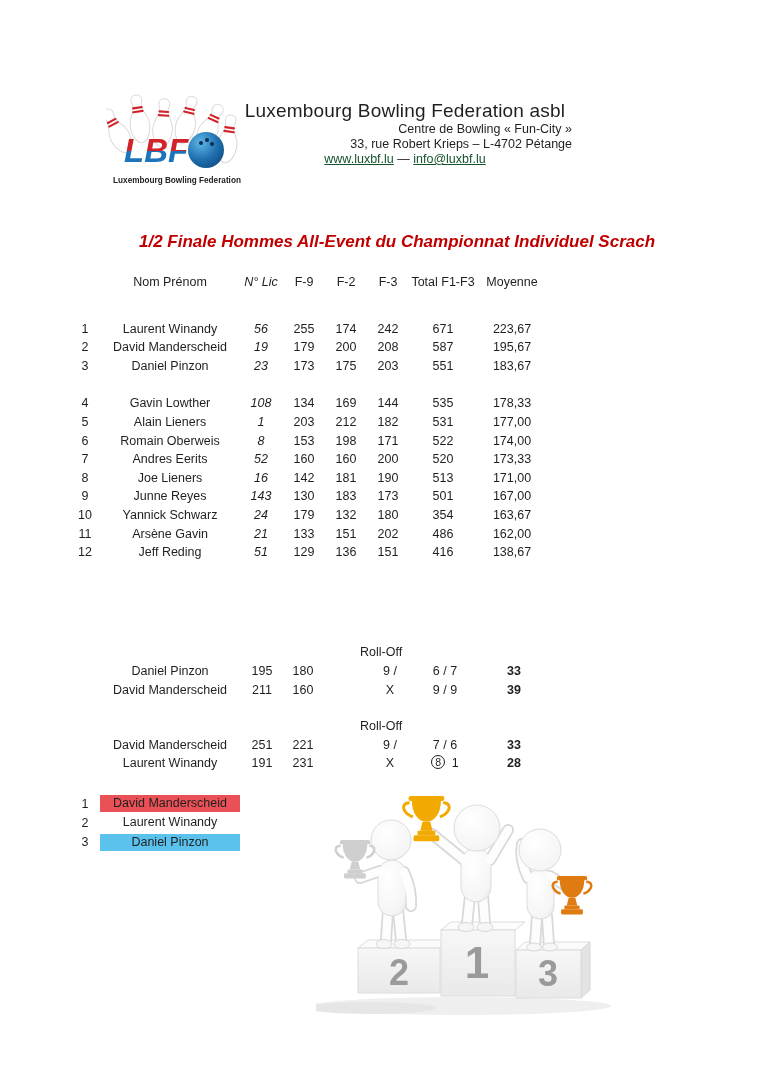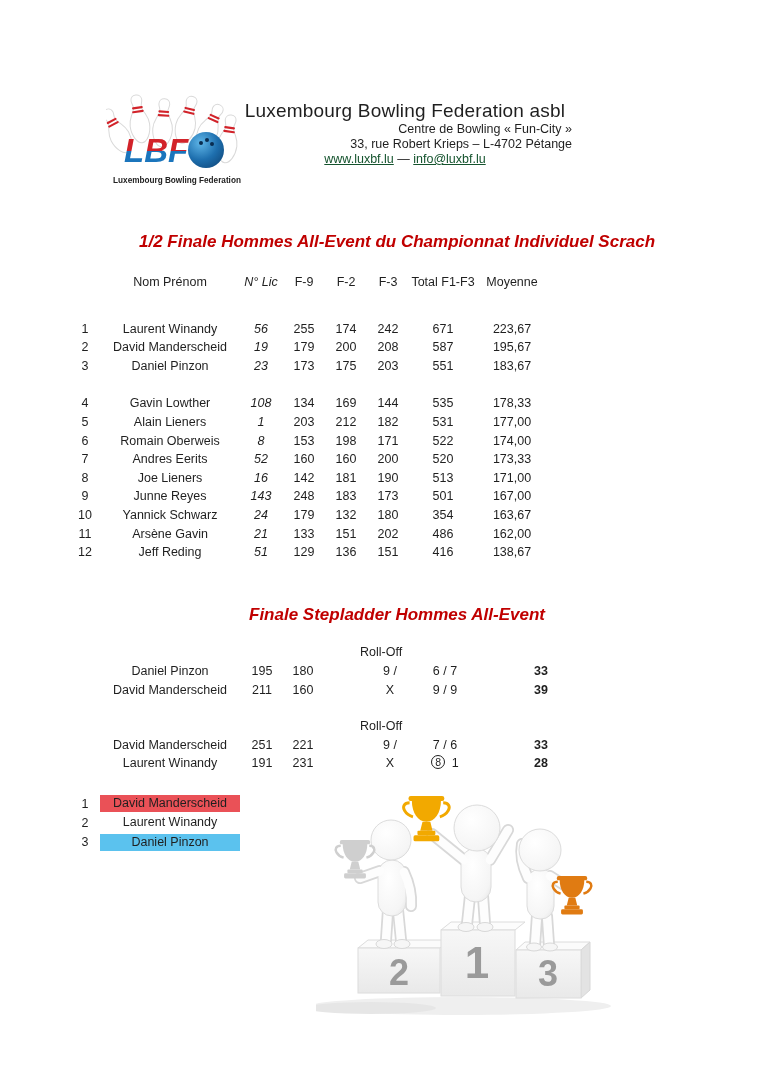--- a/index.html
+++ b/index.html
@@ -31,21 +31,21 @@
   #qualifier-rows { margin-top:28px; }
   #eliminated-rows { margin-top:19px; }
 
   
   .stepladder { position:absolute; left:70px; top:643px; width:478px; font-size:12.5px; }
   .match + .match { margin-top:17px; }
   .rolloff { margin-left:290px; width:110px; text-align:left; height:19px; line-height:19px; }
   .srow { display:grid; grid-template-columns:30px 140px 44px 38px 38px 60px 50px 10px 68px;
           height:18.8px; line-height:18.8px; }
   .srow .sc { text-align:center; white-space:nowrap; }
-  .srow .stotal { font-weight:bold;text-align:right; }
+  .srow .stotal { font-weight:bold; }
   .circle8 { display:inline-block; width:14px; height:14px; line-height:12.5px;
              border:1.3px solid #1f1f1f; border-radius:50%; text-align:center;
              font-size:10.5px; vertical-align:1px; margin-right:3px; }
 
   
   .standings { position:absolute; left:70px; top:794px; width:170px; font-size:12.5px; }
   .frow { display:grid; grid-template-columns:30px 140px; height:19.3px; align-items:center; }
   .frank { text-align:center; }
   .fname { display:block; height:17px; line-height:17px; text-align:center; white-space:nowrap; }
 
@@ -206,21 +206,21 @@
           <span class="c col-f1">142</span>
           <span class="c col-f2">181</span>
           <span class="c col-f3">190</span>
           <span class="c col-total">513</span>
           <span class="c col-avg">171,00</span>
         </div>
         <div class="row">
           <span class="c col-rank">9</span>
           <span class="c col-name">Junne Reyes</span>
           <span class="c col-lic">143</span>
-          <span class="c col-f1">248</span>
+          <span class="c col-f1">130</span>
           <span class="c col-f2">183</span>
           <span class="c col-f3">173</span>
           <span class="c col-total">501</span>
           <span class="c col-avg">167,00</span>
         </div>
         <div class="row">
           <span class="c col-rank">10</span>
           <span class="c col-name">Yannick Schwarz</span>
           <span class="c col-lic">24</span>
           <span class="c col-f1">179</span>
@@ -245,21 +245,20 @@
           <span class="c col-lic">51</span>
           <span class="c col-f1">129</span>
           <span class="c col-f2">136</span>
           <span class="c col-f3">151</span>
           <span class="c col-total">416</span>
           <span class="c col-avg">138,67</span>
         </div>
       </div>
   </div>
 
-  <h2 class="title t2">Finale Stepladder Hommes All-Event</h2>
 
   <div class="stepladder" id="stepladder">
       <div class="match">
         <div class="rolloff">Roll-Off</div>
         <div class="srow">
           <span class="sc"></span>
           <span class="sc">Daniel Pinzon</span>
           <span class="sc">195</span>
           <span class="sc">180</span>
           <span class="sc"></span>

